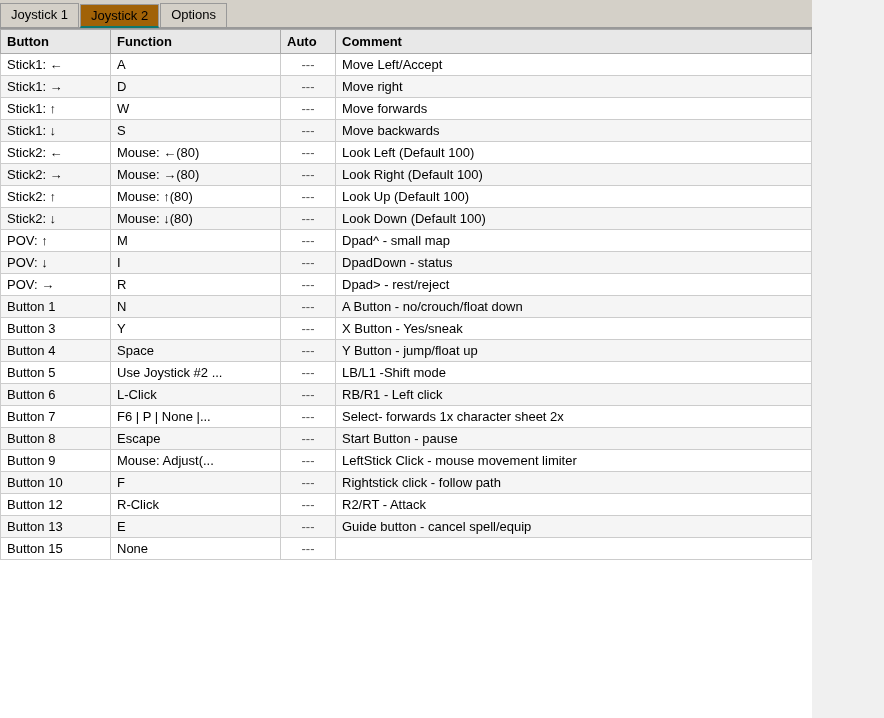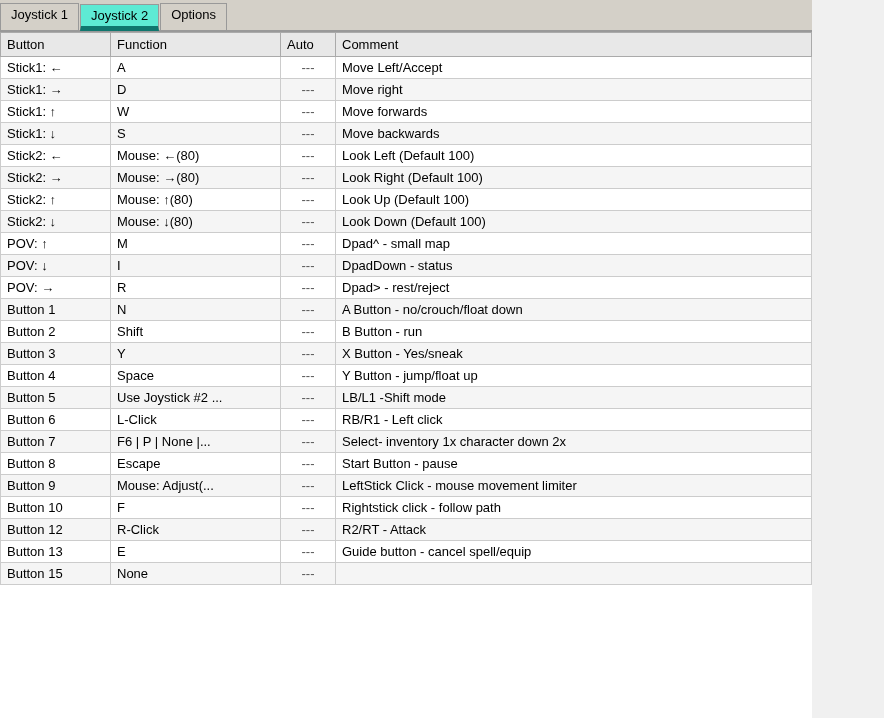--- a/index.html
+++ b/index.html
@@ -32,42 +32,42 @@
       padding: 3px 10px;
       border: 1px solid #999;
       border-bottom: none;
       background: #d4d0c8;
       cursor: pointer;
       font-size: 13px;
       margin-right: 1px;
       color: #000;
     }
     .tab.active {
-      background: #5eead4;
-      border-bottom: 5px solid #0f766e;
+      background: #a16207;
+      border-bottom: 2px solid #0f766e;
       z-index: 1;
       position: relative;
       bottom: -1px;
     }
     .content {
       flex: 1;
       overflow: auto;
       background: #fff;
     }
     table {
       width: 100%;
       border-collapse: collapse;
       table-layout: fixed;
     }
     thead tr th {
       background: #e8e8e8;
       border: 1px solid #aaa;
       padding: 4px 6px;
       text-align: left;
-      font-weight: normal;
+      font-weight: bold;
       font-size: 13px;
       position: sticky;
       top: 0;
       z-index: 2;
     }
     tbody tr td {
       border: 1px solid #ccc;
       padding: 3px 6px;
       font-size: 13px;
       white-space: nowrap;
@@ -181,26 +181,20 @@
             <td class="auto-col">---</td>
             <td>Dpad&gt; - rest/reject</td>
           </tr>
           <tr>
             <td>Button 1</td>
             <td>N</td>
             <td class="auto-col">---</td>
             <td>A Button - no/crouch/float down</td>
           </tr>
           <tr>
-            <td>Button 2</td>
-            <td>Shift</td>
-            <td class="auto-col">---</td>
-            <td>B Button - run</td>
-          </tr>
-          <tr>
             <td>Button 3</td>
             <td>Y</td>
             <td class="auto-col">---</td>
             <td>X Button - Yes/sneak</td>
           </tr>
           <tr>
             <td>Button 4</td>
             <td>Space</td>
             <td class="auto-col">---</td>
             <td>Y Button - jump/float up</td>
@@ -214,21 +208,21 @@
           <tr>
             <td>Button 6</td>
             <td>L-Click</td>
             <td class="auto-col">---</td>
             <td>RB/R1 - Left click</td>
           </tr>
           <tr>
             <td>Button 7</td>
             <td>F6 | P | None |...</td>
             <td class="auto-col">---</td>
-            <td>Select- inventory 1x character down 2x</td>
+            <td>Select- forwards 1x character sheet 2x</td>
           </tr>
           <tr>
             <td>Button 8</td>
             <td>Escape</td>
             <td class="auto-col">---</td>
             <td>Start Button - pause</td>
           </tr>
           <tr>
             <td>Button 9</td>
             <td>Mouse: Adjust(...</td>

